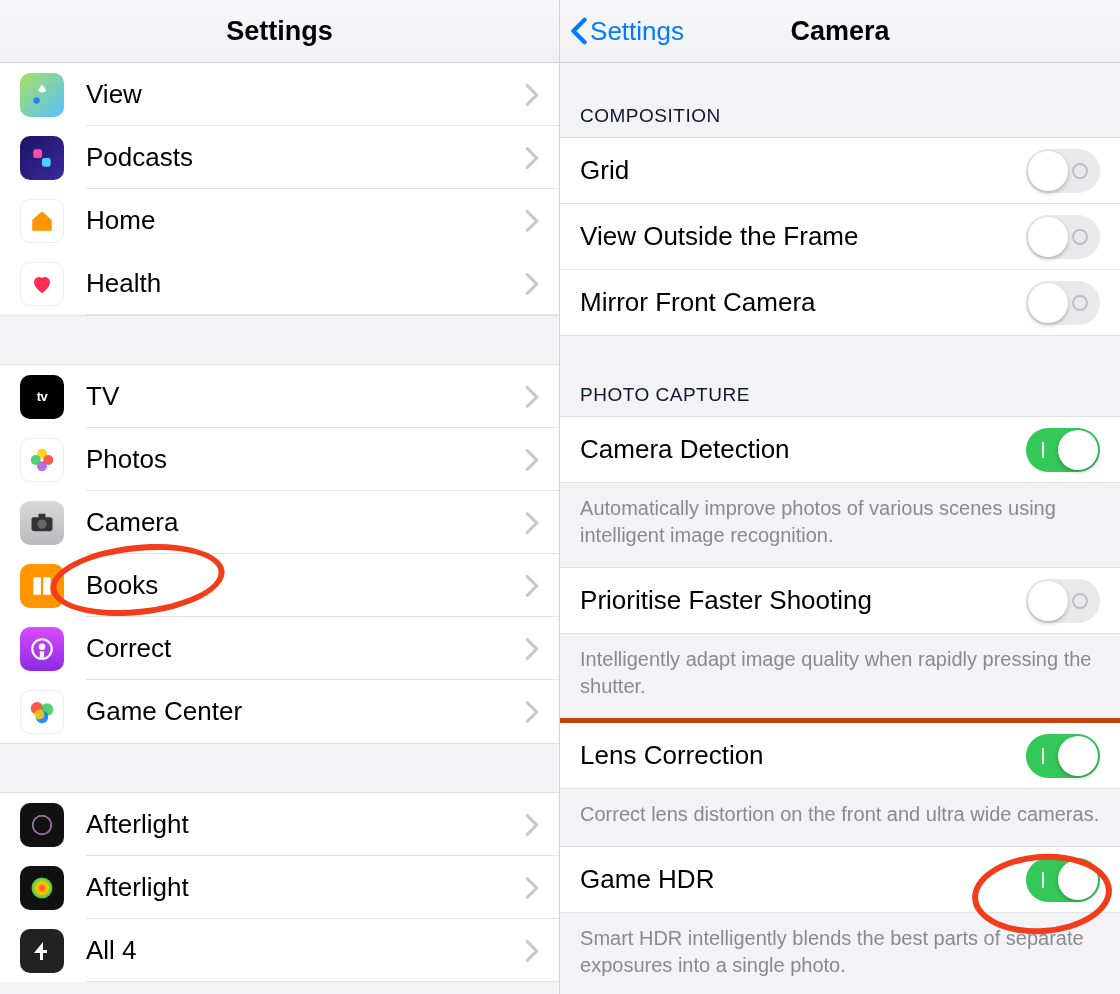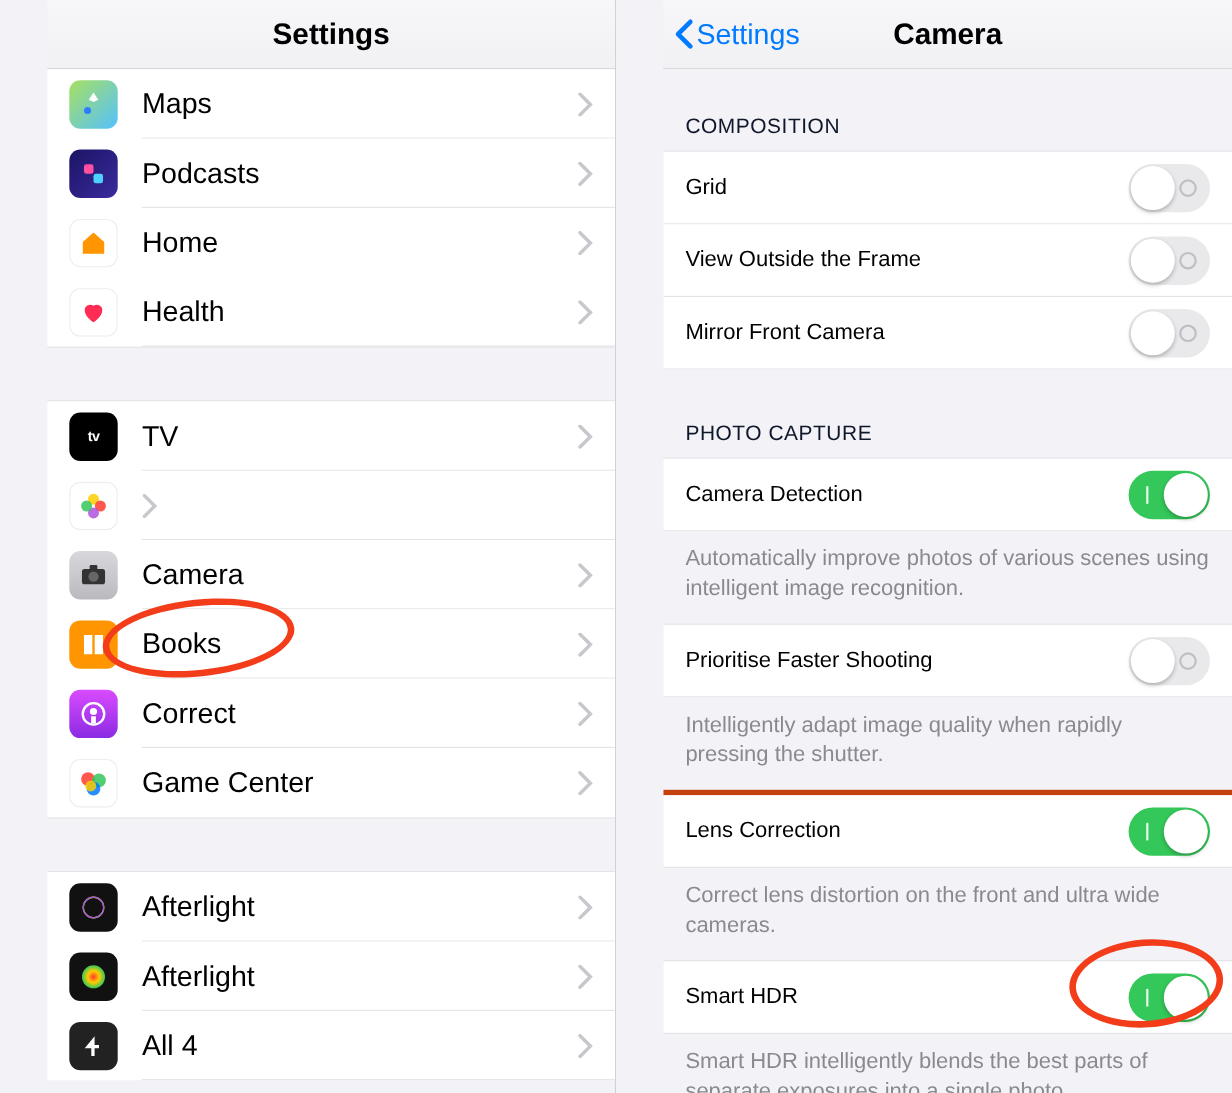--- a/index.html
+++ b/index.html
@@ -4,21 +4,21 @@
 <style>
   * { box-sizing: border-box; margin: 0; padding: 0; }
   body {
     font-family: -apple-system, "Helvetica Neue", Helvetica, Arial, sans-serif;
     background: #f2f2f7;
     width: 1120px;
     height: 994px;
     display: flex;
     overflow: hidden;
   }
-  .panel { width: 608px; height: 994px; display: flex; flex-direction: column; margin-left: 43px; }
+  .panel { width: 608px; height: 994px; display: flex; flex-direction: column; }
   .panel-left { border-right: 1px solid #d1d1d6; }
   .navbar {
     height: 63px;
     display: flex;
     align-items: center;
     justify-content: center;
     position: relative;
     background: linear-gradient(#f7f7f9, #f1f1f4);
     border-bottom: 1px solid #d1d1d6;
   }
@@ -61,21 +61,21 @@
     background: #f2f2f7;
   }
   .section-header.first { padding-top: 42px; }
   .detail-row {
     display: flex; align-items: center;
     min-height: 66px;
     padding: 0 20px;
     background: #fff;
     border-bottom: 1px solid #e3e3e6;
   }
-  .detail-row .lbl { font-size: 20px; color: #000; flex: 1; }
+  .detail-row .lbl { font-size: 26px; color: #000; flex: 1; }
   .footer-text {
     padding: 12px 20px 18px 20px;
     font-size: 20px; line-height: 1.35;
     color: #8a8a8e; background: #f2f2f7;
   }
   .toggle {
     width: 74px; height: 44px; border-radius: 22px;
     position: relative; flex-shrink: 0;
     cursor: pointer;
   }
@@ -132,21 +132,21 @@
   <div class="scroll">
 
     <div class="list">
       <div class="row">
         <div class="row-icon ic-maps">
           <svg width="26" height="26" viewBox="0 0 24 24">
               <path fill="#fff" d="M12 2l4 6-4 2-4-2z"></path>
               <circle cx="7" cy="17" r="3" fill="#2b7fff"></circle>
             </svg>
         </div>
-        <div class="row-label">Maps</div>
+        <div class="row-label">View</div>
         <svg class="chevron" width="14" height="22" viewBox="0 0 8 14">
             <path d="M1 1l6 6-6 6" stroke="#c7c7cc" stroke-width="2" fill="none" stroke-linecap="round"></path>
           </svg>
         <div class="sep"></div>
       </div>
       <div class="row">
         <div class="row-icon ic-shortcuts">
           <svg width="26" height="26" viewBox="0 0 24 24">
               <rect x="4" y="4" width="8" height="8" rx="2" fill="#ff4fa3"></rect>
               <rect x="12" y="12" width="8" height="8" rx="2" fill="#4fd1ff"></rect>
@@ -198,20 +198,21 @@
       </div>
       <div class="row">
         <div class="row-icon ic-photos">
           <svg width="30" height="30" viewBox="0 0 24 24">
             <circle cx="12" cy="7" r="4" fill="#ffcc00" opacity="0.85"></circle>
             <circle cx="17" cy="12" r="4" fill="#ff3b30" opacity="0.85"></circle>
             <circle cx="12" cy="17" r="4" fill="#af52de" opacity="0.85"></circle>
             <circle cx="7" cy="12" r="4" fill="#34c759" opacity="0.85"></circle>
           </svg>
         </div>
+        <div class="row-label">Photos</div>
         <svg class="chevron" width="14" height="22" viewBox="0 0 8 14">
             <path d="M1 1l6 6-6 6" stroke="#c7c7cc" stroke-width="2" fill="none" stroke-linecap="round"></path>
           </svg>
         <div class="sep"></div>
       </div>
       <div class="row">
         <div class="row-icon ic-camera">
           <svg width="28" height="28" viewBox="0 0 24 24">
               <rect x="3" y="7" width="18" height="12" rx="2" fill="#333"></rect>
               <circle cx="12" cy="13" r="4" fill="#666"></circle>
@@ -382,21 +383,21 @@
         <div class="lbl">Lens Correction</div>
         <div class="toggle on">
             <div class="knob"></div>
           </div>
       </div>
     </div>
     <div class="footer-text">Correct lens distortion on the front and ultra wide cameras.</div>
 
     <div style="border-top:1px solid #e0e0e3;">
       <div class="detail-row">
-        <div class="lbl">Smart HDR</div>
+        <div class="lbl">Game HDR</div>
         <div class="toggle on">
             <div class="knob"></div>
           </div>
       </div>
     </div>
     <div class="footer-text">Smart HDR intelligently blends the best parts of separate exposures into a single photo.</div>
 
     <div class="circle-annot circle-hdr"></div>
   </div>
 </div>

